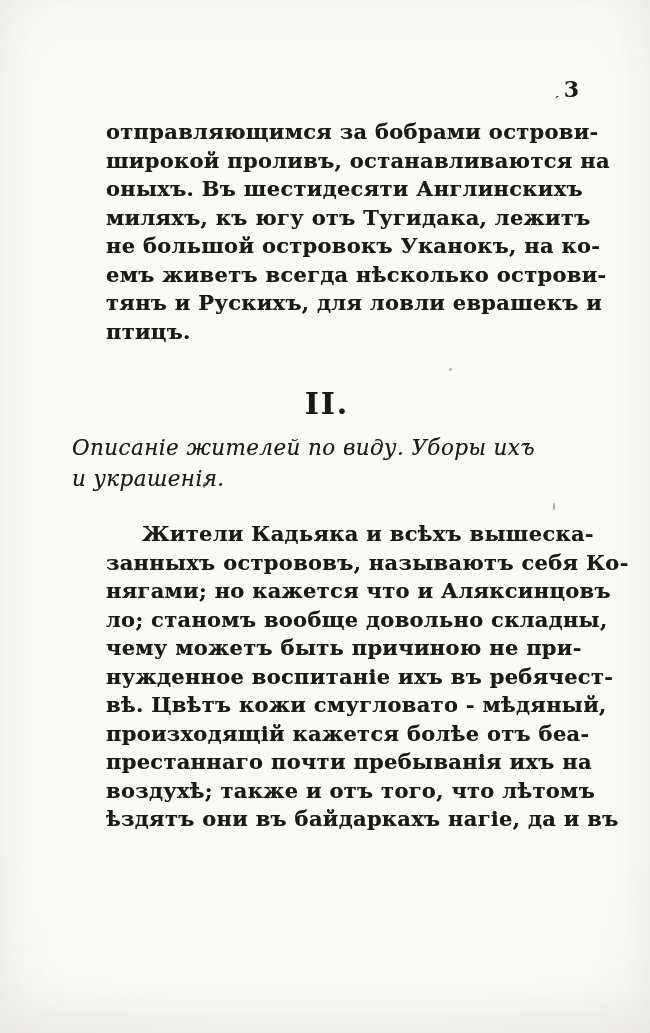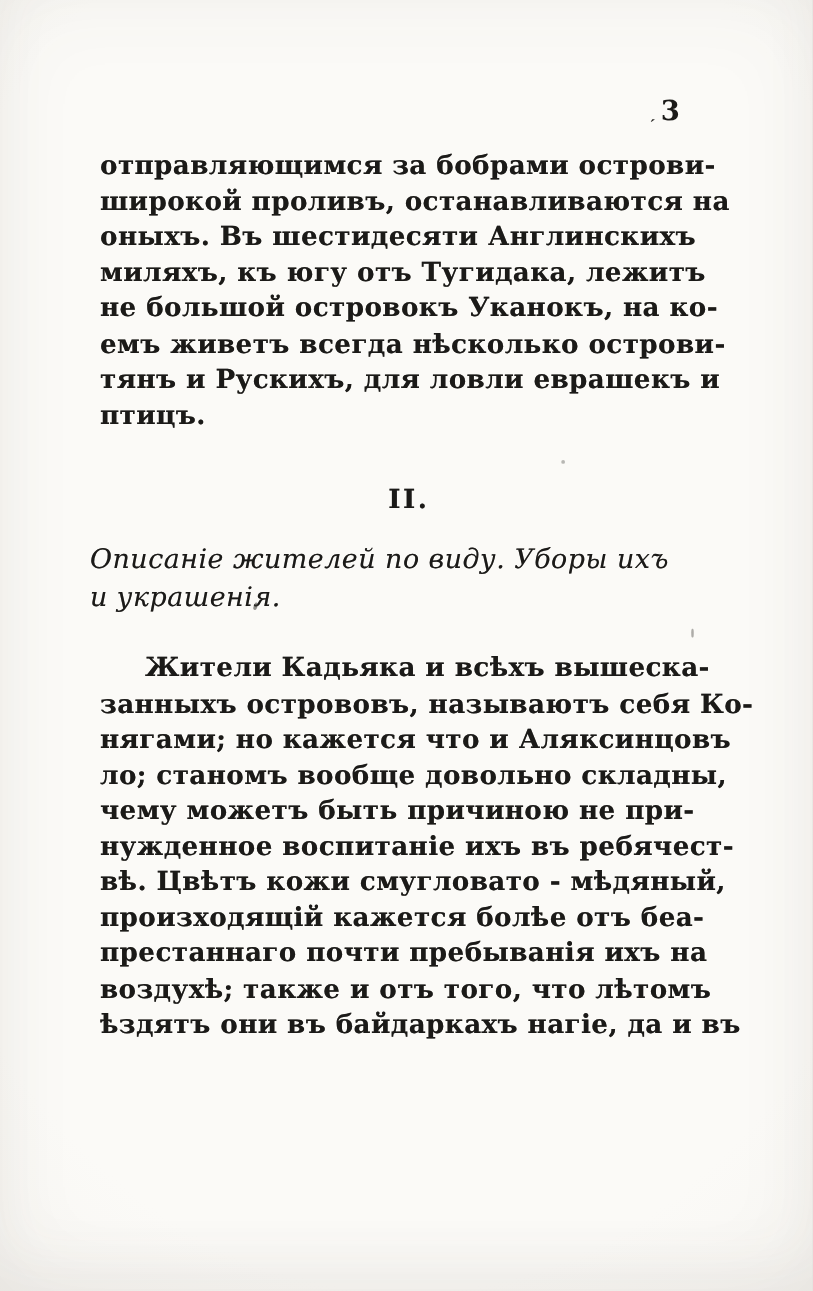--- a/index.html
+++ b/index.html
@@ -13,30 +13,30 @@
     position:relative;
     width:650px;height:1033px;
     background:
       radial-gradient(ellipse 120% 100% at 50% 45%, #fbfaf7 55%, #f4f2ee 85%, #ecebe6 100%);
     box-shadow:inset 0 0 70px rgba(90,85,70,0.06), inset 0 -25px 45px rgba(90,85,70,0.05);
     color:#1b1a18;
   }
   .page-number{
     position:absolute;
     left:520px;top:76px;width:60px;
-    text-align:left;
+    text-align:right;
     font-size:22px;font-weight:700;
     letter-spacing:1px;
   }
   .page-number .mark{
     font-size:14px;font-weight:700;color:#2a2926;
     vertical-align:2px;padding-right:3px;
   }
   .body-text{
-    position:absolute;left:80px;width:470px;
+    position:absolute;left:106px;width:470px;
     font-size:21px;font-weight:700;
     line-height:28.5px;
     letter-spacing:0.3px;
     text-shadow:0 0 0.5px rgba(20,18,15,0.55);
   }
   .para-1{top:118px;}
   .para-2{top:520px;}
   .line{
     text-align:justify;
     text-align-last:justify;
@@ -44,21 +44,21 @@
   }
   .line.no-stretch{
     text-align:right;
     text-align-last:left;
     white-space:normal;
   }
   .line.indent{ text-indent:36px; }
   .section-heading{
     position:absolute;left:92px;top:386px;width:470px;
     text-align:center;
-    font-size:21px;font-weight:700;
+    font-size:30px;font-weight:700;
     letter-spacing:2px;
     text-shadow:0 0 0.5px rgba(20,18,15,0.55);
   }
   .section-subtitle{
     position:absolute;left:72px;top:432px;width:510px;
     font-style:italic;
     font-size:21.5px;font-weight:500;
     line-height:31px;
     letter-spacing:0.4px;
     text-shadow:0 0 0.4px rgba(20,18,15,0.5);

